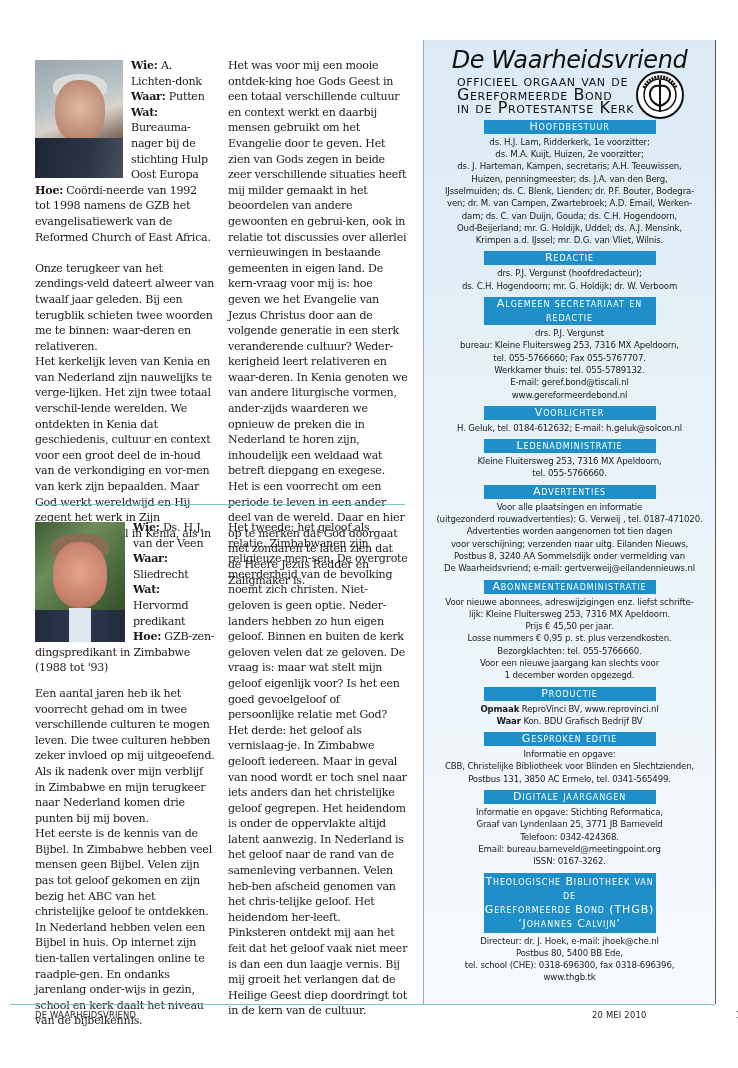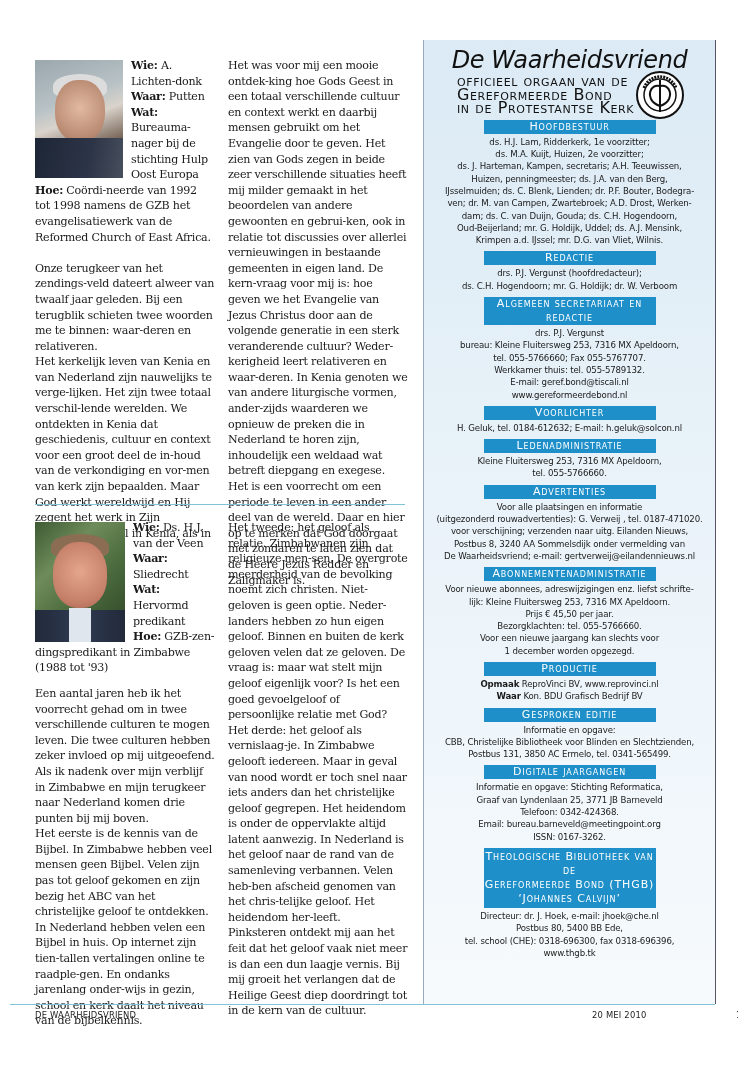--- a/index.html
+++ b/index.html
@@ -101,21 +101,21 @@
     </svg>
   </div>
 
   <div class="sec">
     <div class="bar">Hoofdbestuur</div>
     <p>ds. H.J. Lam, Ridderkerk, 1e voorzitter;</p>
     <p>ds. M.A. Kuijt, Huizen, 2e voorzitter;</p>
     <p>ds. J. Harteman, Kampen, secretaris; A.H. Teeuwissen,</p>
     <p>Huizen, penningmeester; ds. J.A. van den Berg,</p>
     <p>IJsselmuiden; ds. C. Blenk, Lienden; dr. P.F. Bouter, Bodegra-</p>
-    <p>ven; dr. M. van Campen, Zwartebroek; A.D. Drost, Werken-</p>
+    <p>ven; dr. M. van Campen, Zwartebroek; A.D. Email, Werken-</p>
     <p>dam; ds. C. van Duijn, Gouda; ds. C.H. Hogendoorn,</p>
     <p>Oud-Beijerland; mr. G. Holdijk, Uddel; ds. A.J. Mensink,</p>
     <p>Krimpen a.d. IJssel; mr. D.G. van Vliet, Wilnis.</p>
   </div>
 
   <div class="sec">
     <div class="bar">Redactie</div>
     <p>drs. P.J. Vergunst (hoofdredacteur);</p>
     <p>ds. C.H. Hogendoorn; mr. G. Holdijk; dr. W. Verboom</p>
   </div>
@@ -138,30 +138,32 @@
   <div class="sec">
     <div class="bar">Ledenadministratie</div>
     <p>Kleine Fluitersweg 253, 7316 MX  Apeldoorn,</p>
     <p>tel. 055-5766660.</p>
   </div>
 
   <div class="sec">
     <div class="bar">Advertenties</div>
     <p>Voor alle plaatsingen en informatie</p>
     <p>(uitgezonderd rouwadvertenties): G. Verweij , tel.  0187-471020.</p>
+    <p>Advertenties worden aangenomen tot tien dagen</p>
     <p>voor verschijning; verzenden naar uitg. Eilanden Nieuws,</p>
     <p>Postbus 8, 3240 AA Sommelsdijk onder vermelding van</p>
     <p>De Waarheidsvriend; e-mail: gertverweij@eilandennieuws.nl</p>
   </div>
 
   <div class="sec">
     <div class="bar">Abonnementenadministratie</div>
     <p>Voor nieuwe abonnees, adreswijzigingen enz. liefst schrifte-</p>
     <p>lijk: Kleine Fluitersweg 253, 7316 MX  Apeldoorn.</p>
     <p>Prijs € 45,50 per jaar.</p>
+    <p>Losse nummers € 0,95 p. st. plus verzendkosten.</p>
     <p>Bezorgklachten: tel. 055-5766660.</p>
     <p>Voor een nieuwe jaargang kan slechts voor</p>
     <p>1 december worden opgezegd.</p>
   </div>
 
   <div class="sec">
     <div class="bar">Productie</div>
     <p><b>Opmaak</b><span> ReproVinci BV, www.reprovinci.nl</span></p>
     <p><b>Waar</b><span> Kon. BDU Grafisch Bedrijf BV</span></p>
   </div>

